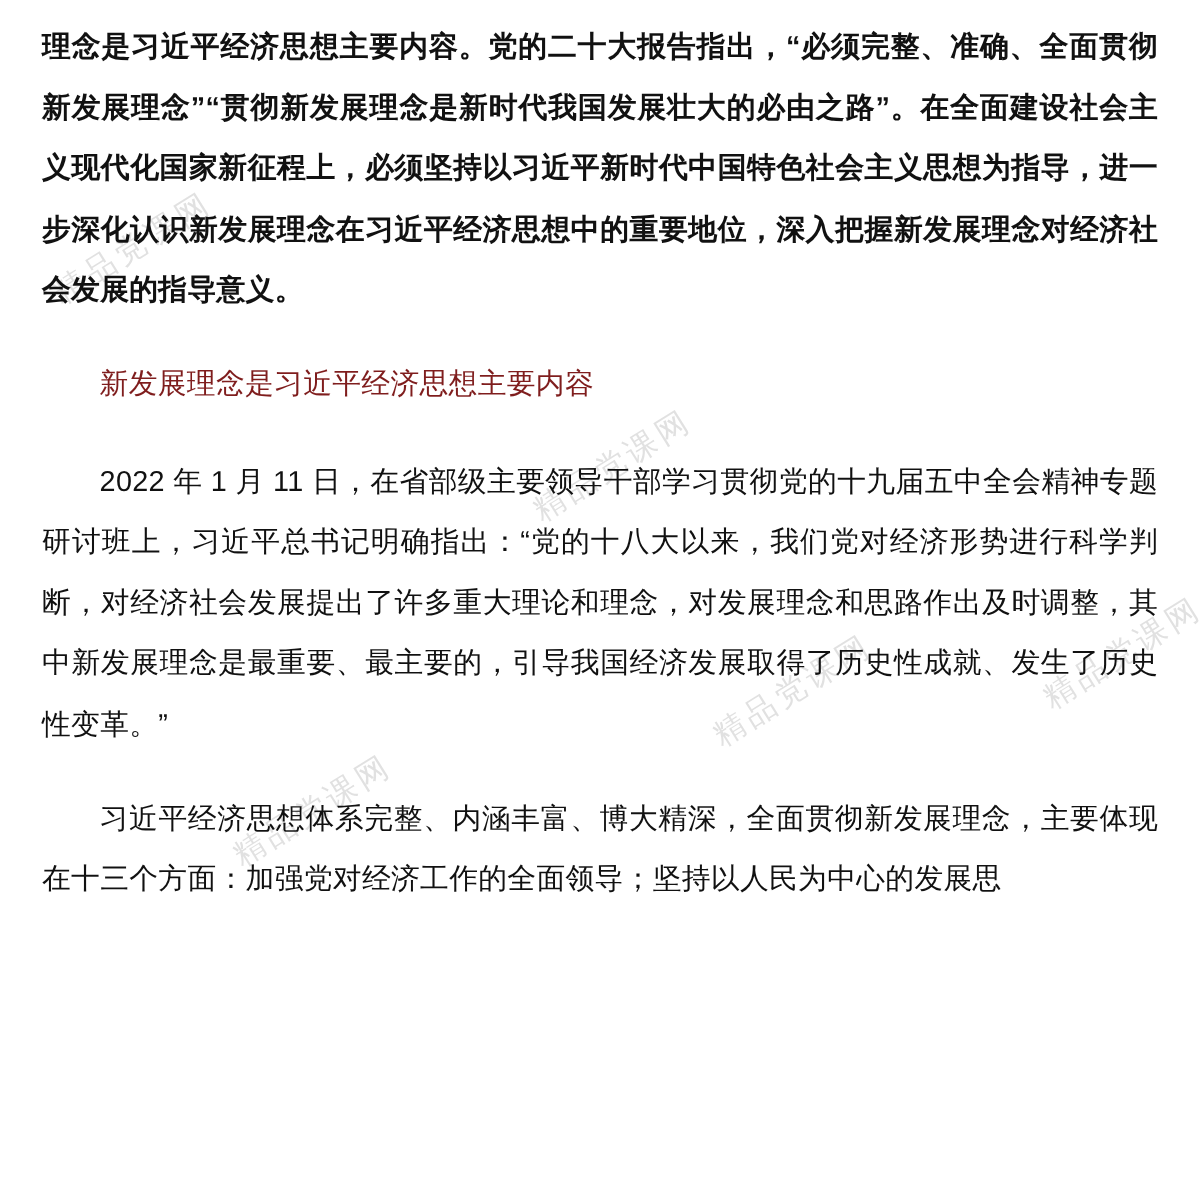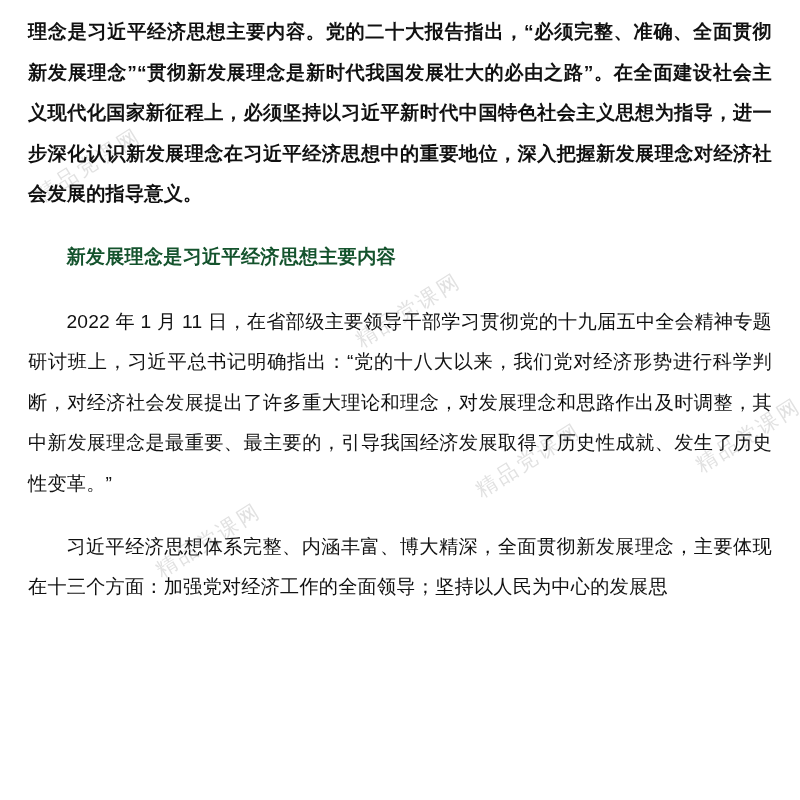--- a/index.html
+++ b/index.html
@@ -35,24 +35,24 @@
     margin: 0;
     text-indent: 2em;
   }
   .para.flush {
     text-indent: 0;
     font-weight: bold;
   }
   .heading {
     margin: 0;
     font-size: 19.2px;
-    font-weight: bold;
+    font-weight: normal;
     line-height: 40.6px;
     text-indent: 2em;
-    color: #14532d;
+    color: #7f1d1d;
   }
   .spacer-md { height: 22px; }
   .spacer-lg { height: 24px; }
 
   
   .wm-layer {
     position: absolute;
     inset: 0;
     z-index: 1;
     pointer-events: none;

